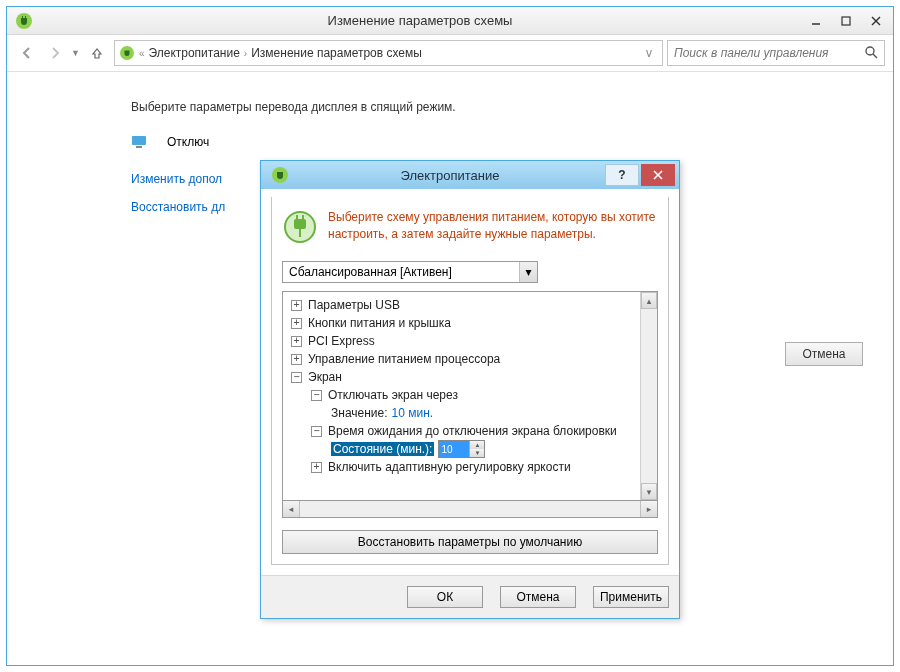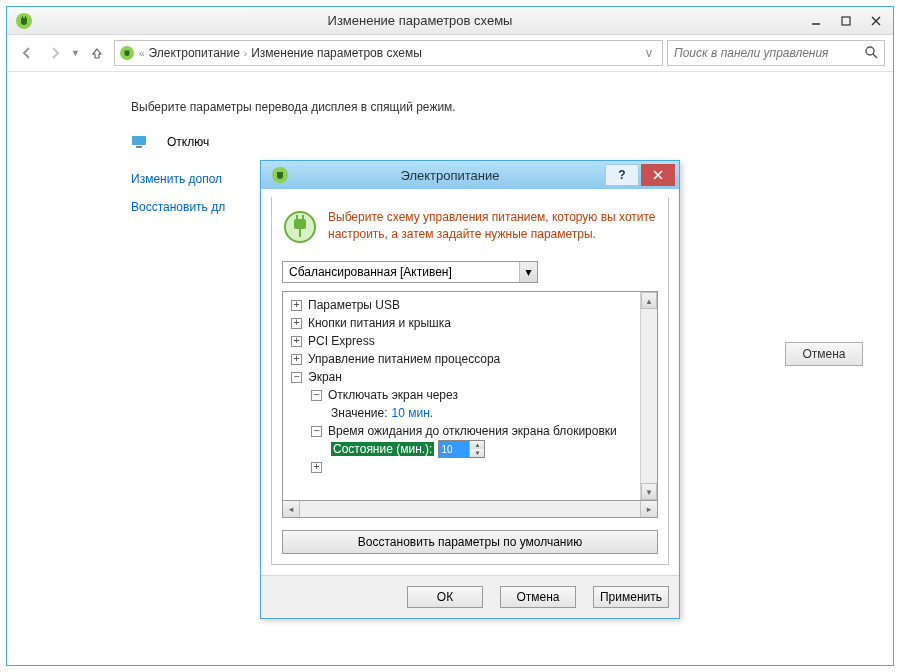--- a/index.html
+++ b/index.html
@@ -78,21 +78,21 @@
 .hscroll .hbtn { width: 17px; background: linear-gradient(#f4f4f4,#dcdcdc); border-right: 1px solid #c0c0c0; display: flex; align-items: center; justify-content: center; color: #666; font-size: 9px; }
 .hscroll .hbtn.right { margin-left: auto; border-left: 1px solid #c0c0c0; border-right: none; }
 
 .trow { display: flex; align-items: center; height: 18px; white-space: nowrap; }
 .expander { width: 11px; height: 11px; border: 1px solid #8f8f8f; background: #fff; display: flex; align-items: center; justify-content: center; font-size: 10px; line-height: 1; color: #555; margin-right: 6px; flex-shrink: 0; font-family: monospace; }
 .trow .txt { color: #222; }
 .ind1 { padding-left: 6px; }
 .ind2 { padding-left: 26px; }
 .ind3 { padding-left: 46px; }
 .valtxt { color: #0066cc; margin-left: 4px; }
-.sel { background: #15803d; color: #fff; padding: 0 2px; }
+.sel { background: #0369a1; color: #fff; padding: 0 2px; }
 .spinbox { display: inline-flex; height: 18px; border: 1px solid #888; margin-left: 4px; }
 .spinbox input { width: 30px; border: none; outline: none; padding: 0 2px; background: #3399ff; color: #fff; font-size: 10px; }
 .spinbox .spbtns { width: 15px; display: flex; flex-direction: column; border-left: 1px solid #aaa; }
 .spinbox .spb { flex: 1; background: linear-gradient(#f4f4f4,#dcdcdc); font-size: 6px; display: flex; align-items: center; justify-content: center; color: #555; }
 .cut { color: #aaa; }
 
 .restorebtn { margin-top: 12px; height: 24px; border: 1px solid #9a9a9a; background: linear-gradient(#f6f6f6,#e2e2e2); display: flex; align-items: center; justify-content: center; }
 
 .dlgfooter { padding: 10px; display: flex; justify-content: flex-end; gap: 17px; background: #f0f0f0; border-top: 1px solid #d8d8d8; }
 .fbtn { min-width: 76px; height: 22px; border: 1px solid #9a9a9a; background: linear-gradient(#f8f8f8,#e4e4e4); display: flex; align-items: center; justify-content: center; }
@@ -283,20 +283,21 @@
               <span class="spinbox">
                 <input value="10" style="">
                 <span class="spbtns">
                     <span class="spb">▲</span>
                     <span class="spb">▼</span>
                   </span>
               </span>
             </div>
             <div class="trow ind2">
                 <span class="expander">+</span>
+                <span class="txt cut">Включить адаптивную регулировку яркости</span>
               </div>
           </div>
           <div class="scrollbar">
             <div class="sbtn">▴</div>
             <div class="sbtn bottom">▾</div>
           </div>
         </div>
         <div class="hscroll">
           <div class="hbtn">◂</div>
           <div class="hbtn right">▸</div>

